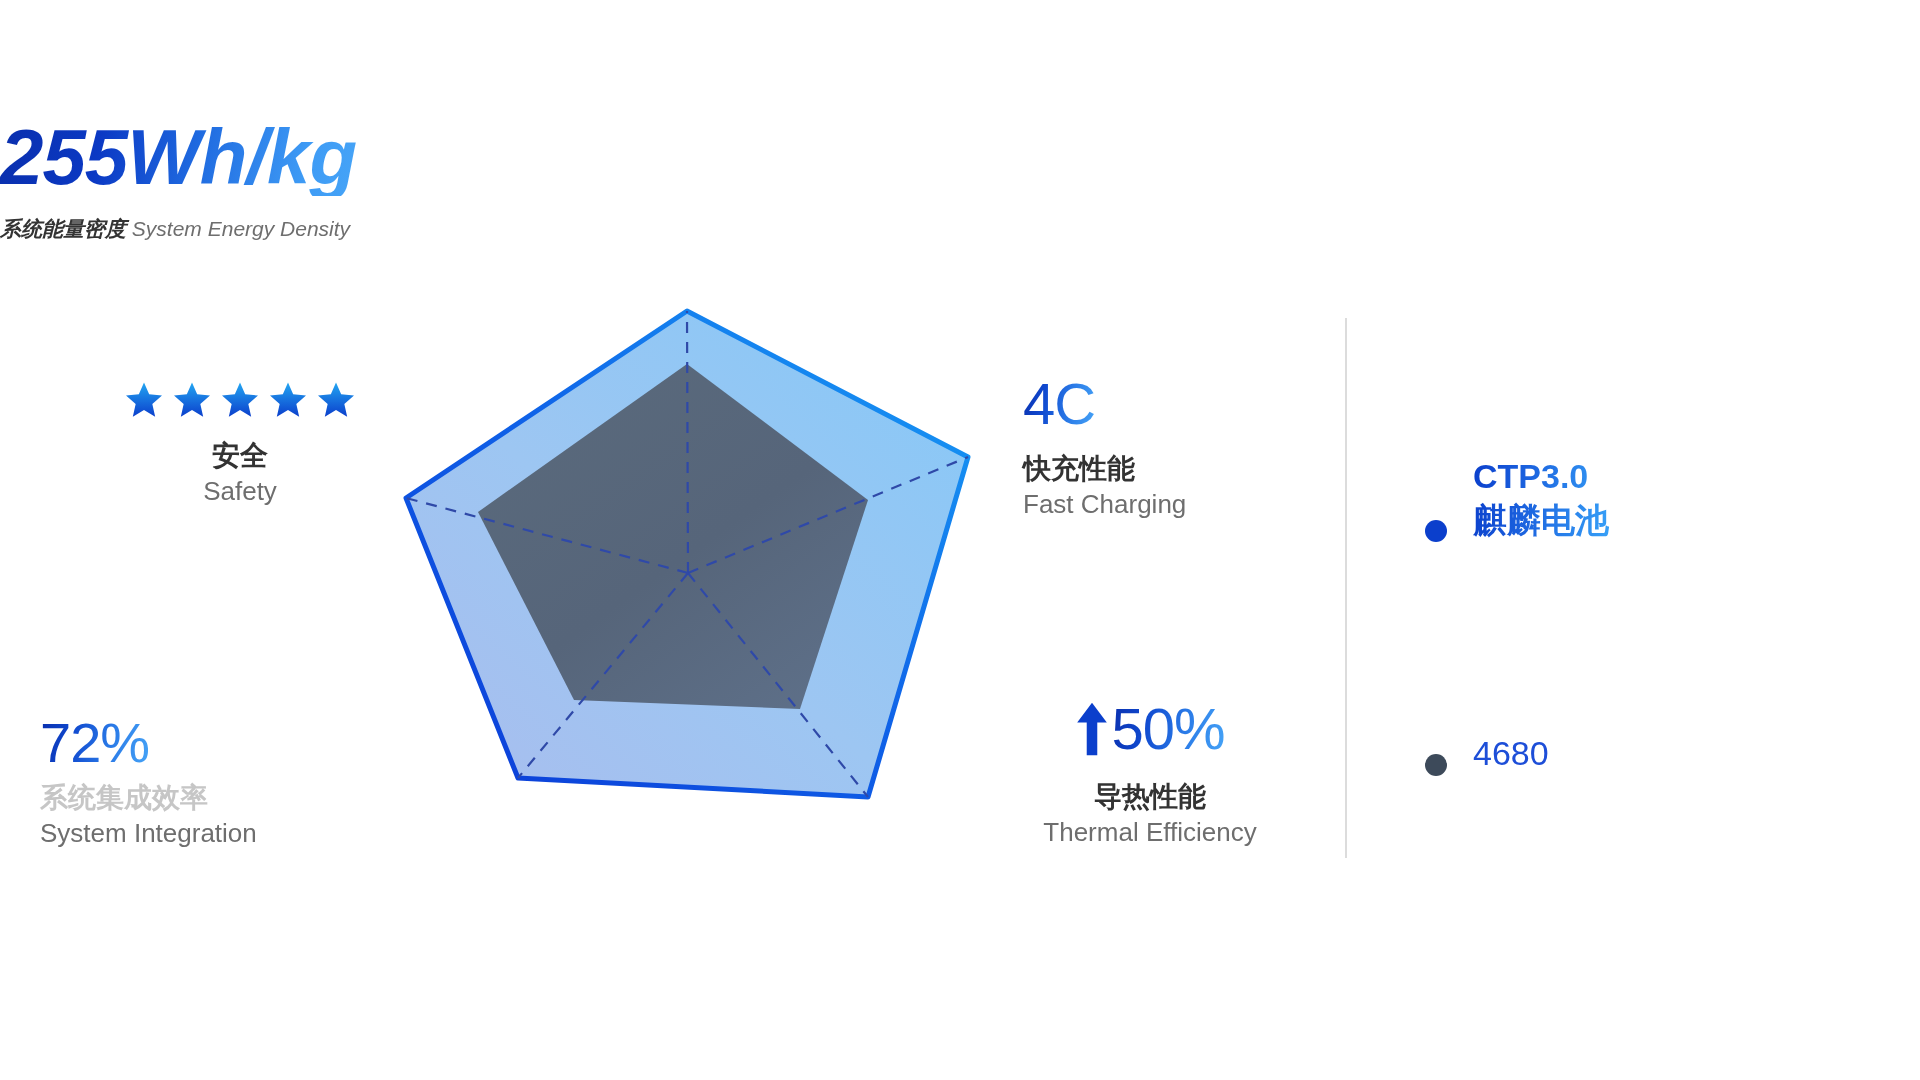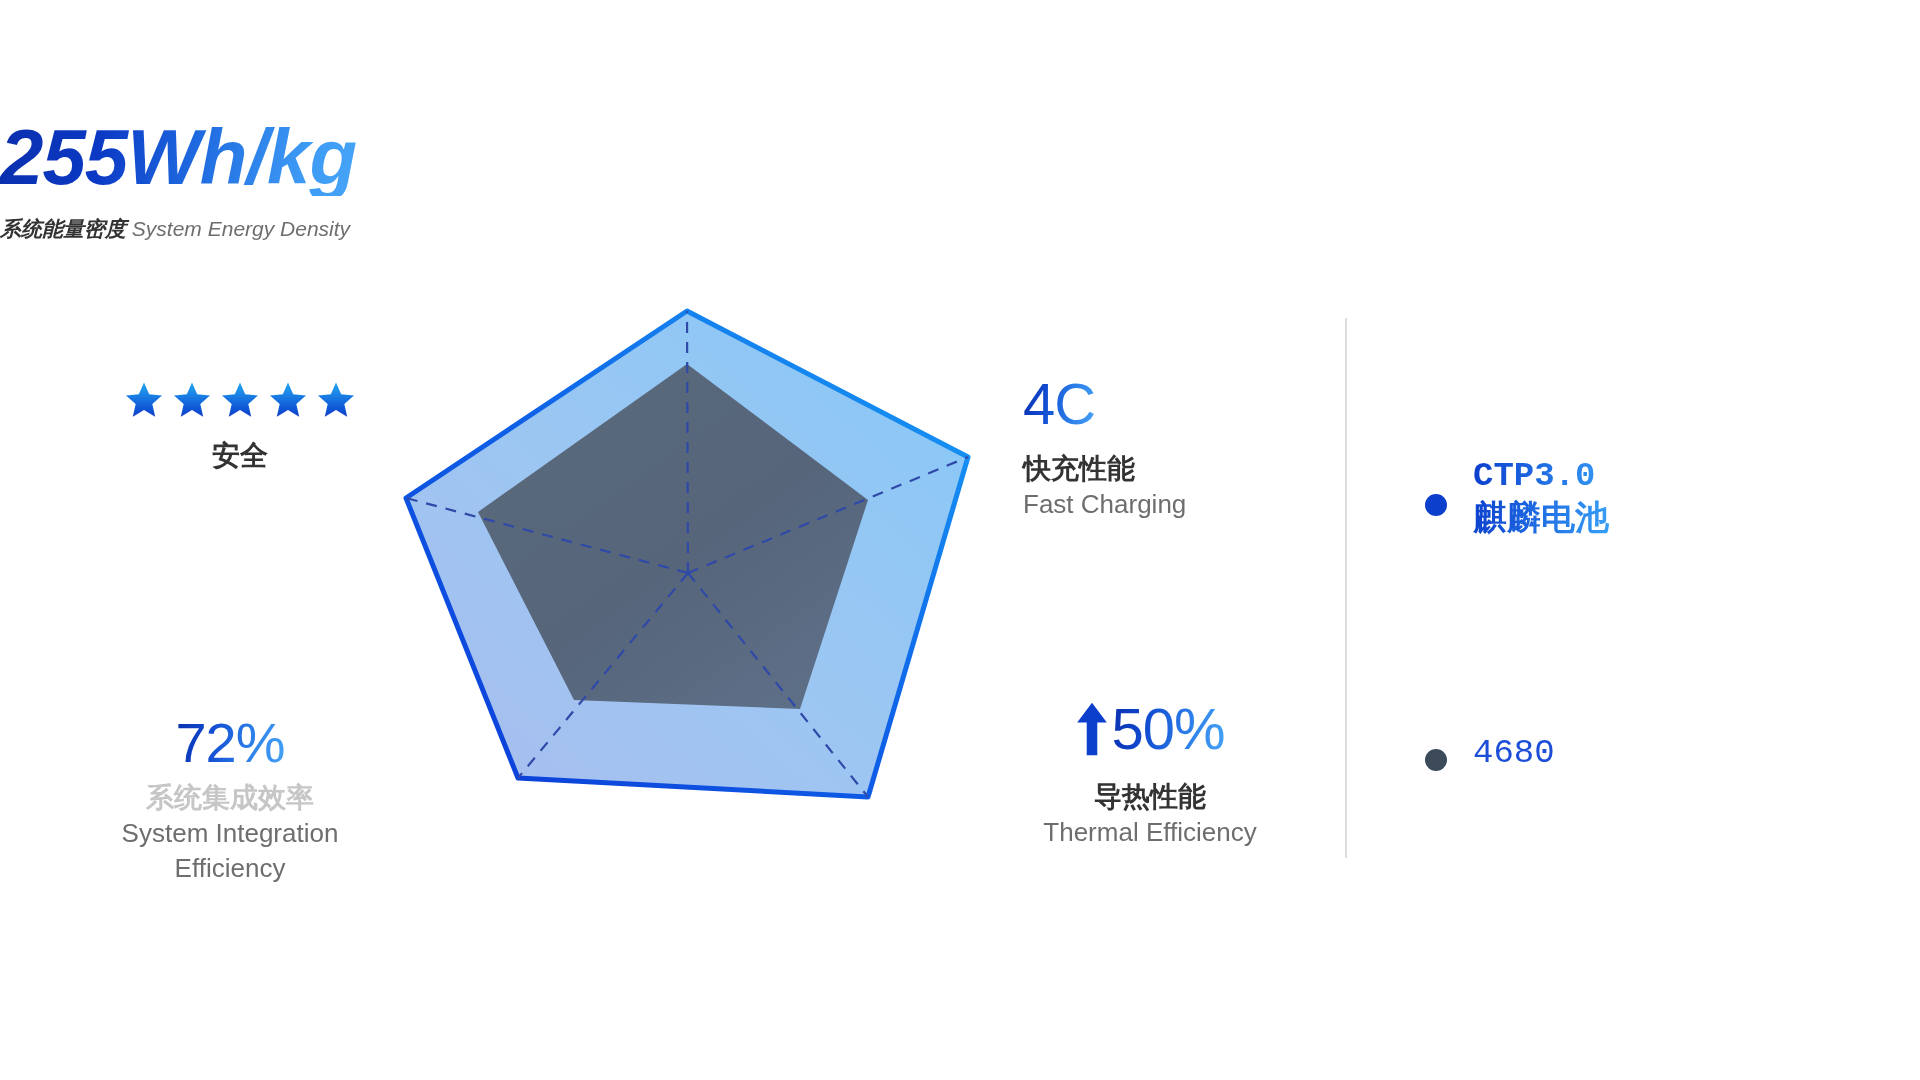--- a/index.html
+++ b/index.html
@@ -33,38 +33,38 @@
   .metric .value {
     font-size:58px; font-weight:normal; line-height:1; letter-spacing:-1px;
     background:linear-gradient(100deg,#0a2fad 0%,#1049cf 30%,#2b7ce8 65%,#46a4f7 100%);
     -webkit-background-clip:text; background-clip:text; color:transparent;
     display:inline-block;
   }
   .metric .lbl-cn { font-size:28px; font-weight:bold; color:#333333; line-height:1.3; }
   .metric .lbl-en { font-size:26px; color:#6e6e6e; line-height:1.35; }
 
   .m-safety  { left:60px;  top:380px; width:360px; text-align:center; }
-  .m-sie     { left:40px;  top:715px; width:380px; text-align:center; }
+  .m-sie     { left:40px;  top:715px; width:380px; text-align:left; }
   .m-fast    { left:1023px; top:375px; width:330px; text-align:left; }
   .m-thermal { left:950px; top:700px; width:400px; text-align:center; }
 
   .m-sie .lbl-cn { color:#c6c6c6; }
   .m-sie .value  { font-size:56px; }
   .m-safety .lbl-cn { margin-top:18px; }
 
   .stars { font-size:0; line-height:0; white-space:nowrap; }
   .stars svg { width:40px; height:40px; margin:0 4px; display:inline-block; vertical-align:middle; }
 
   .arrow-val { display:inline-flex; align-items:center; }
   .arrow-val svg { width:34px; height:56px; display:block; margin-right:2px; }
 
   
   .divider { position:absolute; left:1345px; top:318px; width:2px; height:540px; background:#dcdcdc; }
   .legend { position:absolute; left:1425px; top:455px; width:420px; }
-  .legend-item { display:flex; align-items:center; margin-bottom:190px;font-family:Liberation Mono, monospace; }
+  .legend-item { display:flex; align-items:flex-end; margin-bottom:190px; }
   .legend-dot { width:22px; height:22px; border-radius:50%; margin-top:12px; margin-right:26px; flex:0 0 auto; }
   .legend-text { font-size:34px; line-height:1.28; font-weight:normal; }
   .legend-text .l1, .legend-text .l2 { display:block; }
   .lg-blue .legend-dot { background:#0b3fcc; }
   .lg-blue .legend-text {
     font-weight:bold;
     background:linear-gradient(95deg,#0b3fcc 0%,#1b63df 40%,#37a0f7 100%);
     -webkit-background-clip:text; background-clip:text; color:transparent;
   }
   .lg-dark .legend-dot { background:#3d4a5a; }
@@ -134,20 +134,21 @@
           <polygon points="12,1.5 15.1,8.6 22.8,9.3 17,14.4 18.7,22 12,18 5.3,22 7,14.4 1.2,9.3 8.9,8.6" fill="url(#sg)"></polygon>
         </svg>
       <svg viewBox="0 0 24 24">
           <polygon points="12,1.5 15.1,8.6 22.8,9.3 17,14.4 18.7,22 12,18 5.3,22 7,14.4 1.2,9.3 8.9,8.6" fill="url(#sg)"></polygon>
         </svg>
       <svg viewBox="0 0 24 24">
           <polygon points="12,1.5 15.1,8.6 22.8,9.3 17,14.4 18.7,22 12,18 5.3,22 7,14.4 1.2,9.3 8.9,8.6" fill="url(#sg)"></polygon>
         </svg>
     </div>
     <div class="lbl-cn">安全</div>
+    <div class="lbl-en">Safety</div>
   </div>
 
   <div class="metric m-fast">
     <div class="value">4C</div>
     <div class="lbl-cn" style="margin-top:18px;">快充性能</div>
     <div class="lbl-en">Fast Charging</div>
   </div>
 
   <div class="metric m-thermal">
     <div class="arrow-val">
@@ -157,21 +158,20 @@
       <span class="value">50%</span>
     </div>
     <div class="lbl-cn" style="margin-top:18px;">导热性能</div>
     <div class="lbl-en">Thermal Efficiency</div>
   </div>
 
   <div class="metric m-sie">
     <div class="value">72%</div>
     <div class="lbl-cn" style="margin-top:9px;">系统集成效率</div>
     <div class="lbl-en">System Integration</div>
-    <div class="lbl-en">Efficiency</div>
   </div>
 
   <div class="divider"></div>
 
   <div class="legend">
     <div class="legend-item lg-blue">
       <span class="legend-dot"></span>
       <span class="legend-text">
         <span class="l1">CTP3.0</span>
         <span class="l2">麒麟电池</span>

